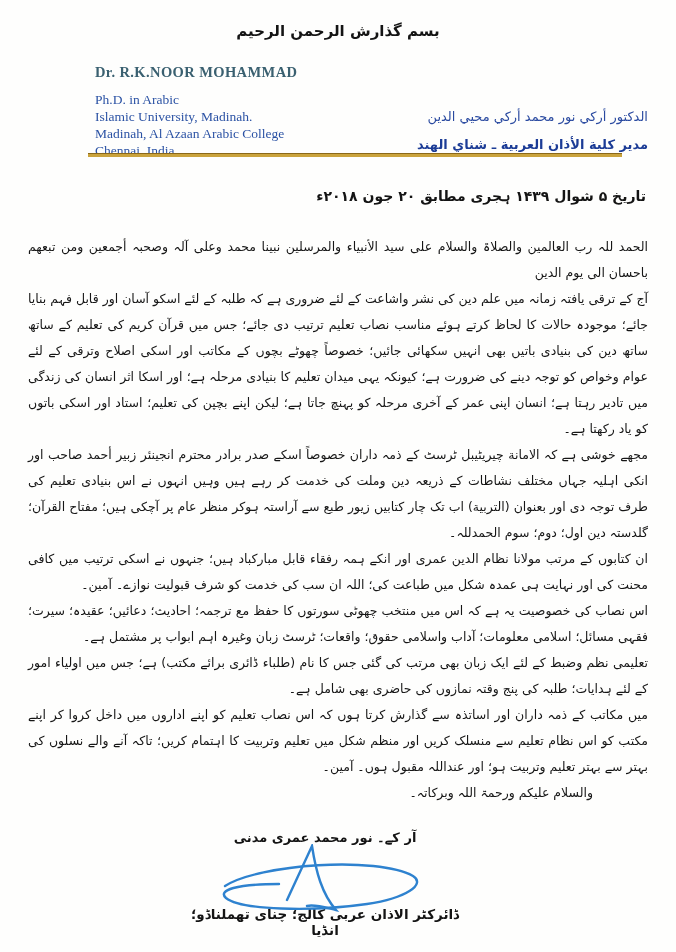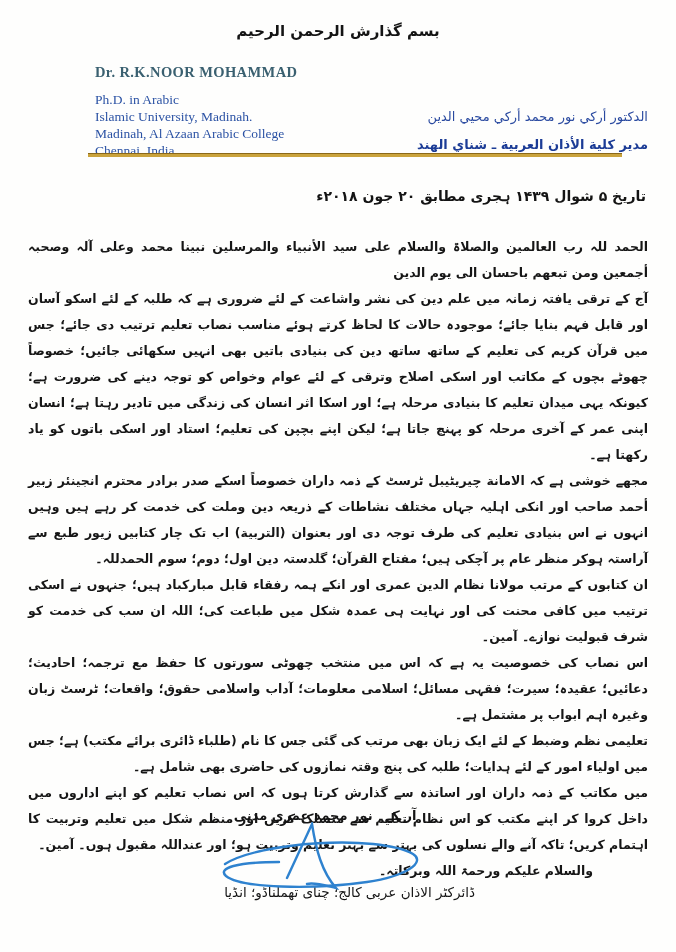--- a/index.html
+++ b/index.html
@@ -40,35 +40,34 @@
   }
   .date-line{
     position:absolute;top:188px;right:30px;
     direction:rtl;font-weight:bold;font-size:14px;color:#141414;
   }
   .letter-body{
     position:absolute;top:234px;left:28px;width:620px;
     direction:rtl;
     font-size:12.5px;line-height:26px;color:#161616;
     text-align:justify;
-    font-weight:bold;
   }
   .letter-body p{margin:0;}
   .letter-body p.salam{padding-right:55px;}
-  .signature-block{position:absolute;left:175px;top:808px;width:300px;}
+  .signature-block{position:absolute;left:175px;top:830px;width:300px;}
   .signature-name{
     direction:rtl;text-align:center;
     font-weight:bold;font-size:13px;color:#141414;
     position:relative;z-index:2;
   }
   .signature-svg{position:absolute;left:40px;top:14px;z-index:1;}
   .signature-title{
     position:absolute;left:0;top:76px;width:300px;
-    direction:rtl;text-align:right;
-    font-weight:normal;font-size:13.5px;color:#141414;
+    direction:rtl;text-align:center;
+    font-weight:bold;font-size:13.5px;color:#141414;
   }
 </style>
 </head>
 <body>
 
 <div class="page">
 
   <div class="bismillah">بسم گذارش الرحمن الرحيم</div>
 
   <div class="letterhead">

